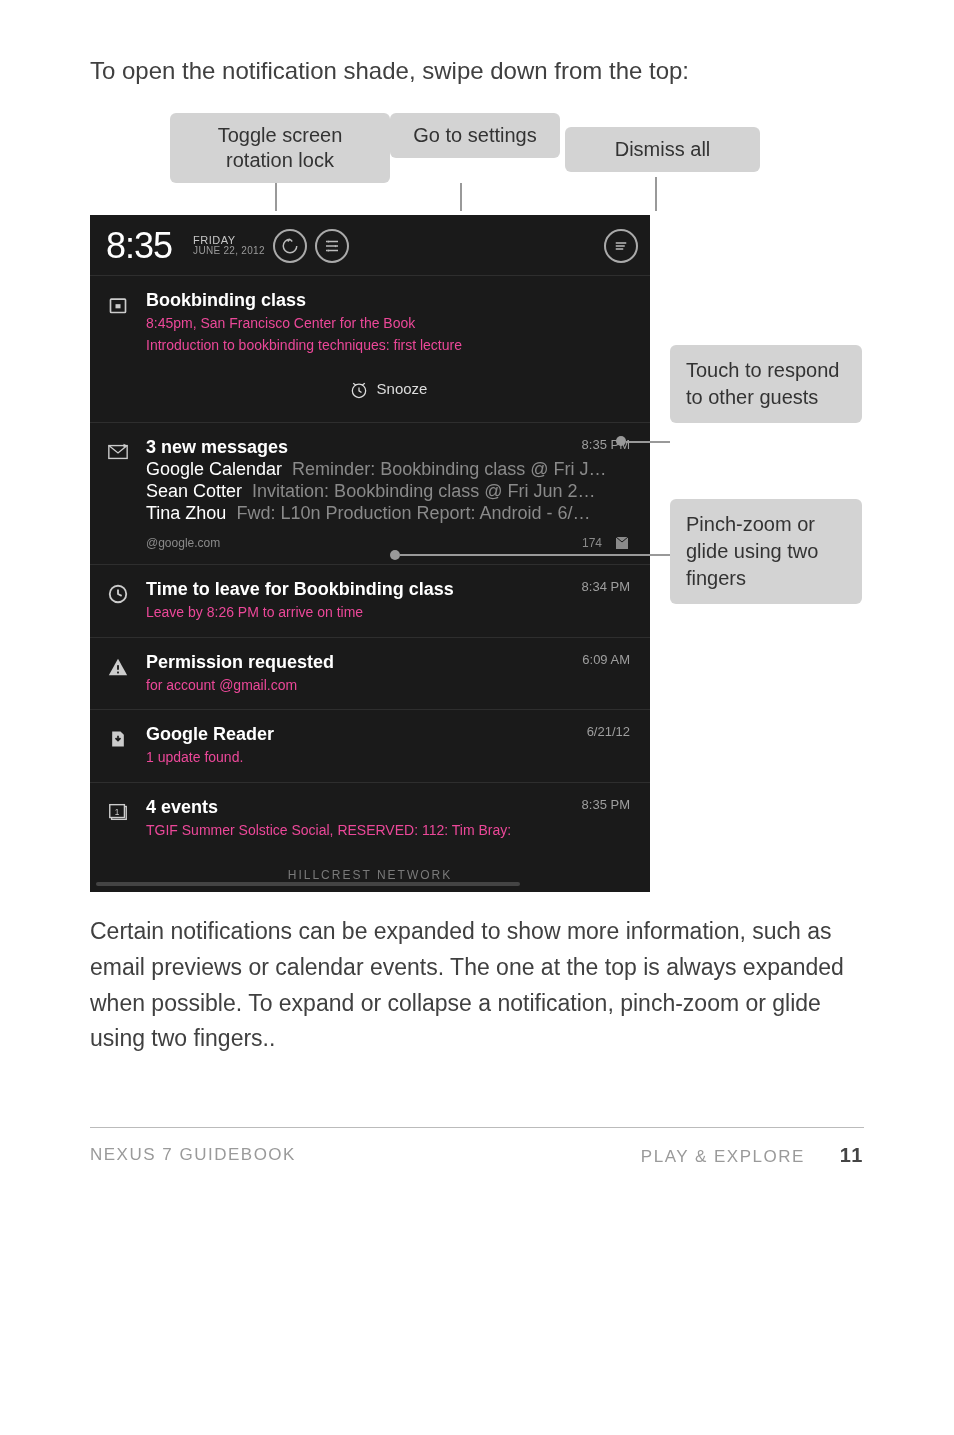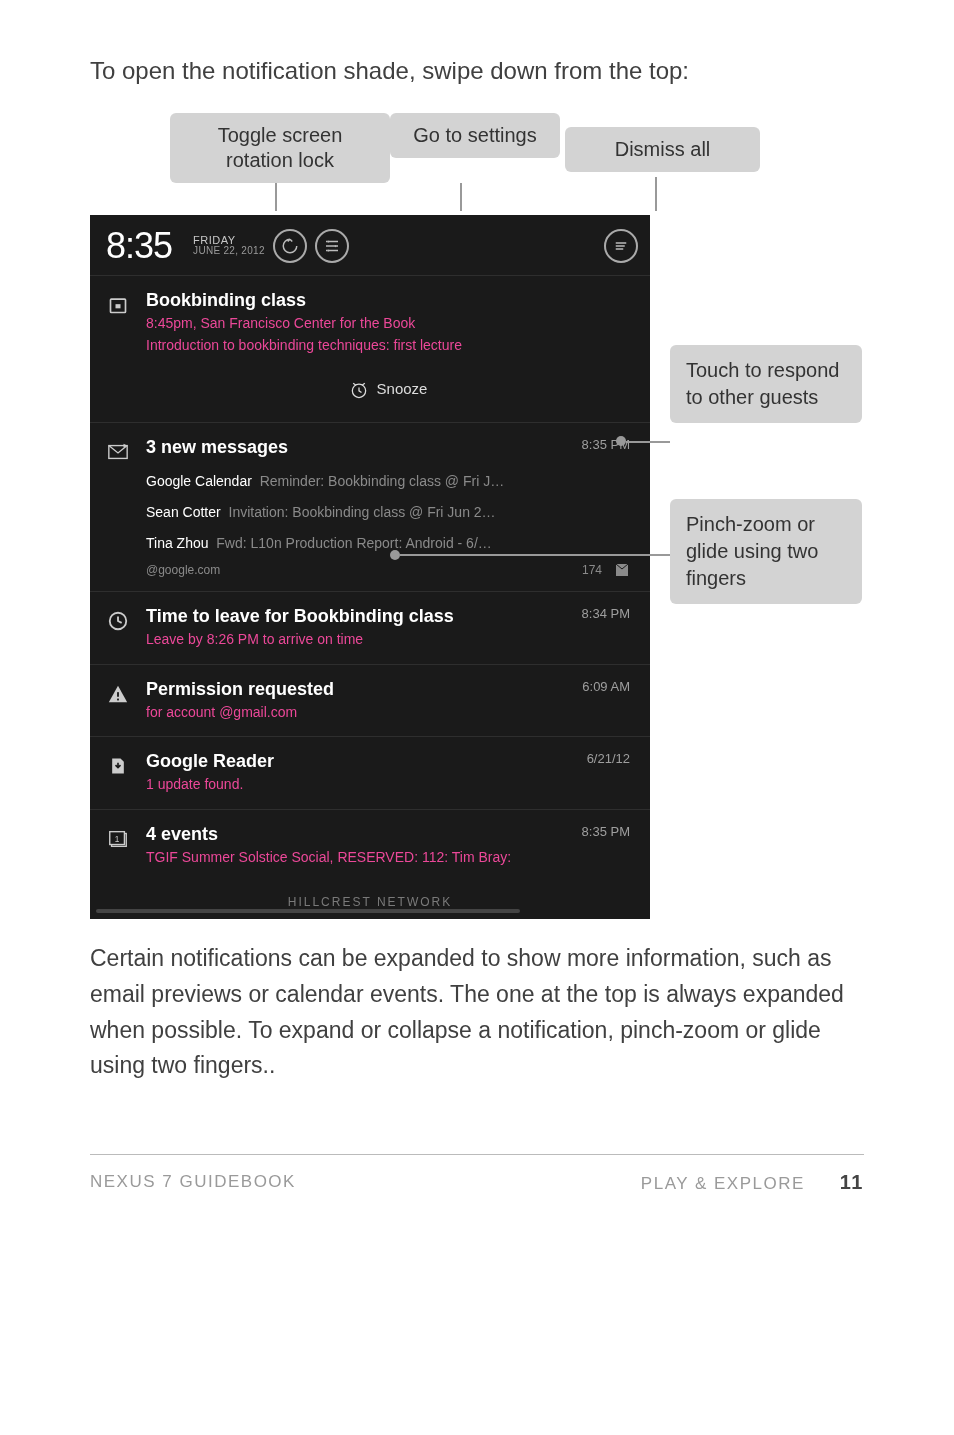--- a/index.html
+++ b/index.html
@@ -39,21 +39,21 @@
 .iconbox{width:22px;height:22px;display:flex;align-items:center;justify-content:center}
 .cardbody{flex:1;padding-right:8px}
 .ctitle{font-size:18px;color:#fff;font-weight:700}
 .csub{font-size:14px;color:#ec4899;margin-top:3px;line-height:1.4}
 .cmeta{font-size:13px;color:#9e9e9e}
 .crow{display:flex;justify-content:space-between;align-items:flex-start}
 .actionrow{display:flex;margin-top:16px}
 .actbtn{flex:1;display:flex;align-items:flex-start;justify-content:center;gap:8px;font-size:15px;color:#ddd;padding:8px 0;border-right:1px solid #2e2e2e;cursor:pointer}
 .actbtn:last-child{border-right:none}
 .actbtn svg{width:20px;height:20px}
-.msgline{font-size:14px;color:#e0e0e0;margin-top:15px}
+.msgline{font-size:18px;color:#e0e0e0;margin-top:1px}
 .msgline .sender{color:#fff}
 .msgline .rest{color:#8a8a8a}
 .acctrow{display:flex;justify-content:space-between;align-items:center;margin-top:12px;font-size:12px;color:#8a8a8a}
 .netbar{text-align:center;font-size:12px;letter-spacing:2px;color:#7a7a7a;padding:14px 0 0 0}
 .scrollhint{height:4px;background:#444;margin:0 130px 6px 6px;border-radius:2px}
 .bodytext{font-size:23px;color:#404040;line-height:1.55;margin-top:22px}
 .footer{border-top:1px solid #bbb;margin-top:70px;padding-top:16px;display:flex;justify-content:space-between;align-items:center;letter-spacing:1.5px;font-size:17px;color:#9a9a9a}
 .footer .left{ }
 .footer .right{display:flex;gap:35px;align-items:baseline}
 .footer .pageno{font-weight:700;color:#444;font-size:20px}

